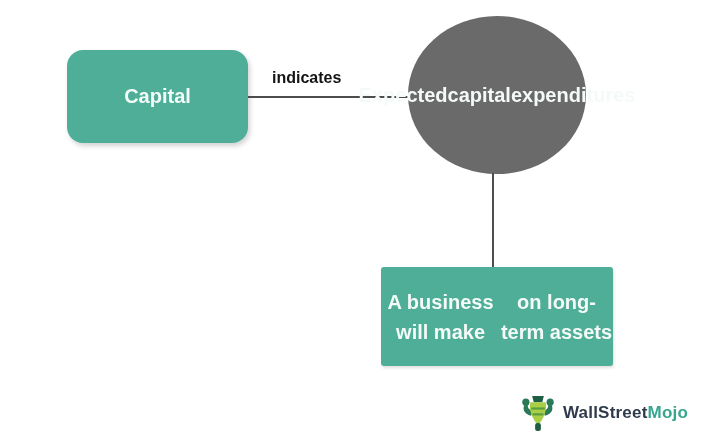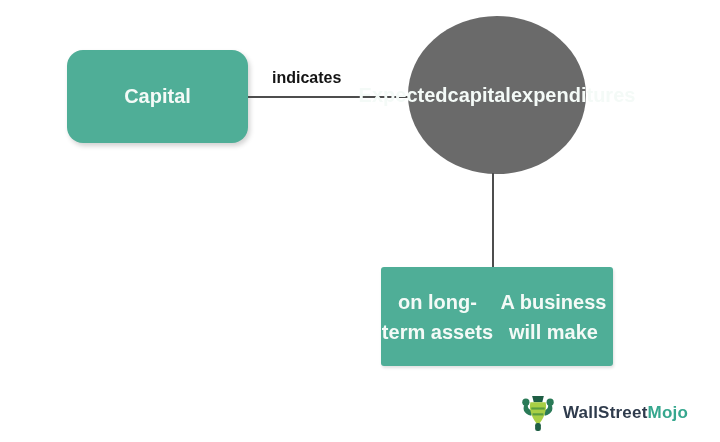--- a/index.html
+++ b/index.html
@@ -103,22 +103,22 @@
   <div class="node node-ellipse" style="background: rgb(106, 106, 106);">
     <span>Expected</span>
     <span>capital</span>
     <span>expenditur</span>
     <span>es</span>
   </div>
 
   <div class="connector-v" style="background: rgb(77, 77, 77);"></div>
 
   <div class="node node-business" style="background: rgb(79, 174, 151);">
+    <span>A business will make</span>
     <span>on long-term assets</span>
-    <span>A business will make</span>
   </div>
 
   <div class="logo">
     <span style="display:inline-flex;">
       <svg width="36" height="40" viewBox="0 0 40 44" xmlns="http://www.w3.org/2000/svg">
 
         <circle cx="6.5" cy="10" r="4" fill="#2a7a57"></circle>
         <circle cx="33.5" cy="10" r="4" fill="#2a7a57"></circle>
 
         <path d="M6.5,10 C1.5,17 4,23 12.5,25 L14,19.5 C9,18.5 7.5,14.5 9.5,11 Z" fill="#2a7a57"></path>

